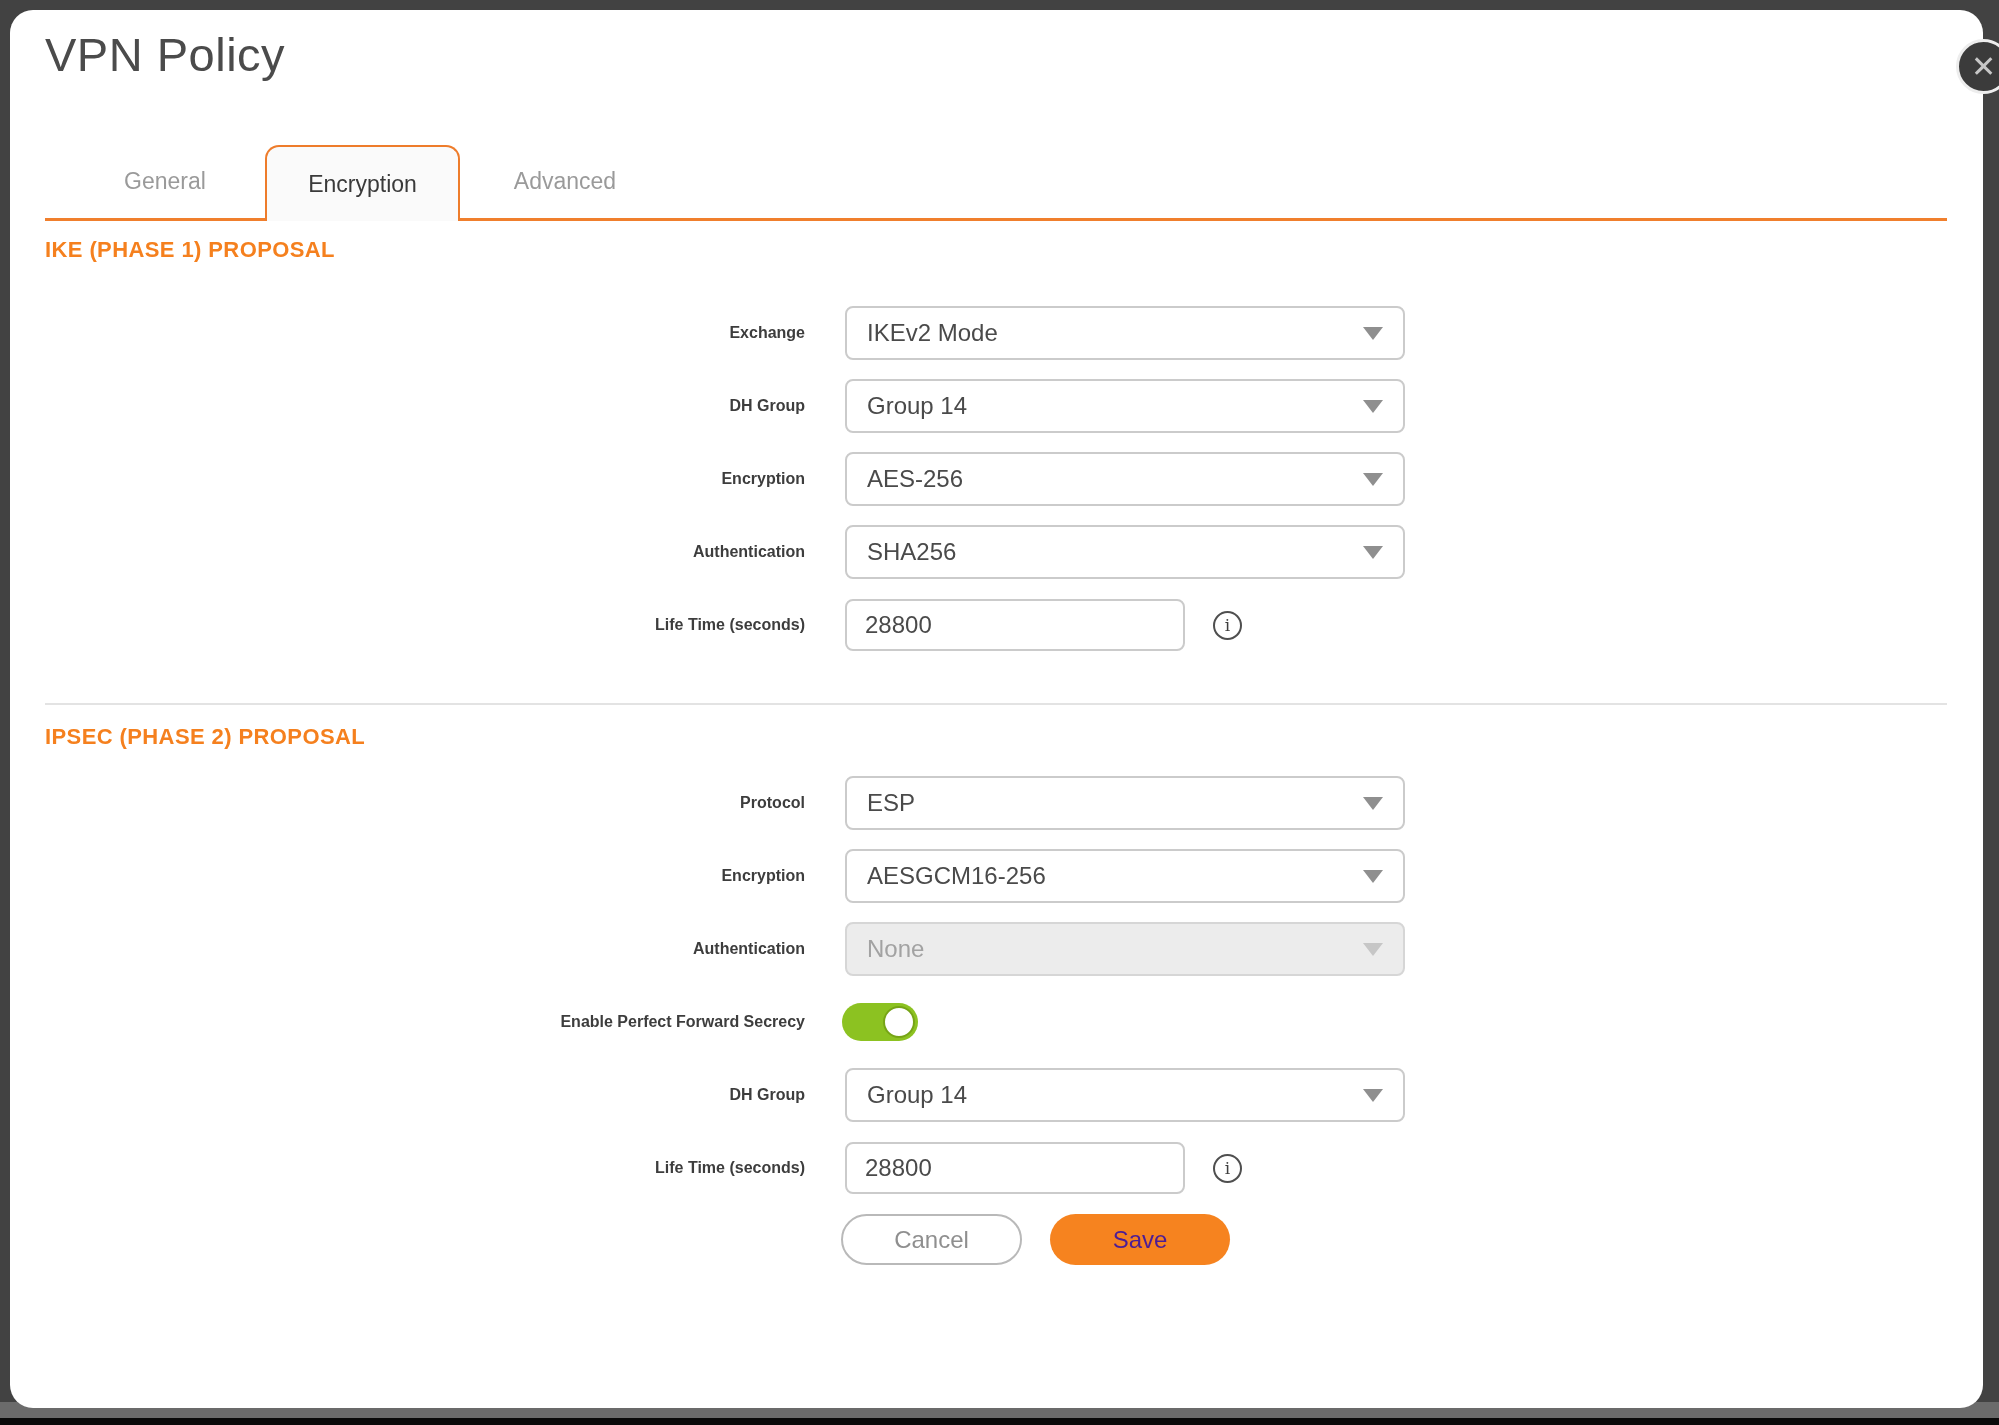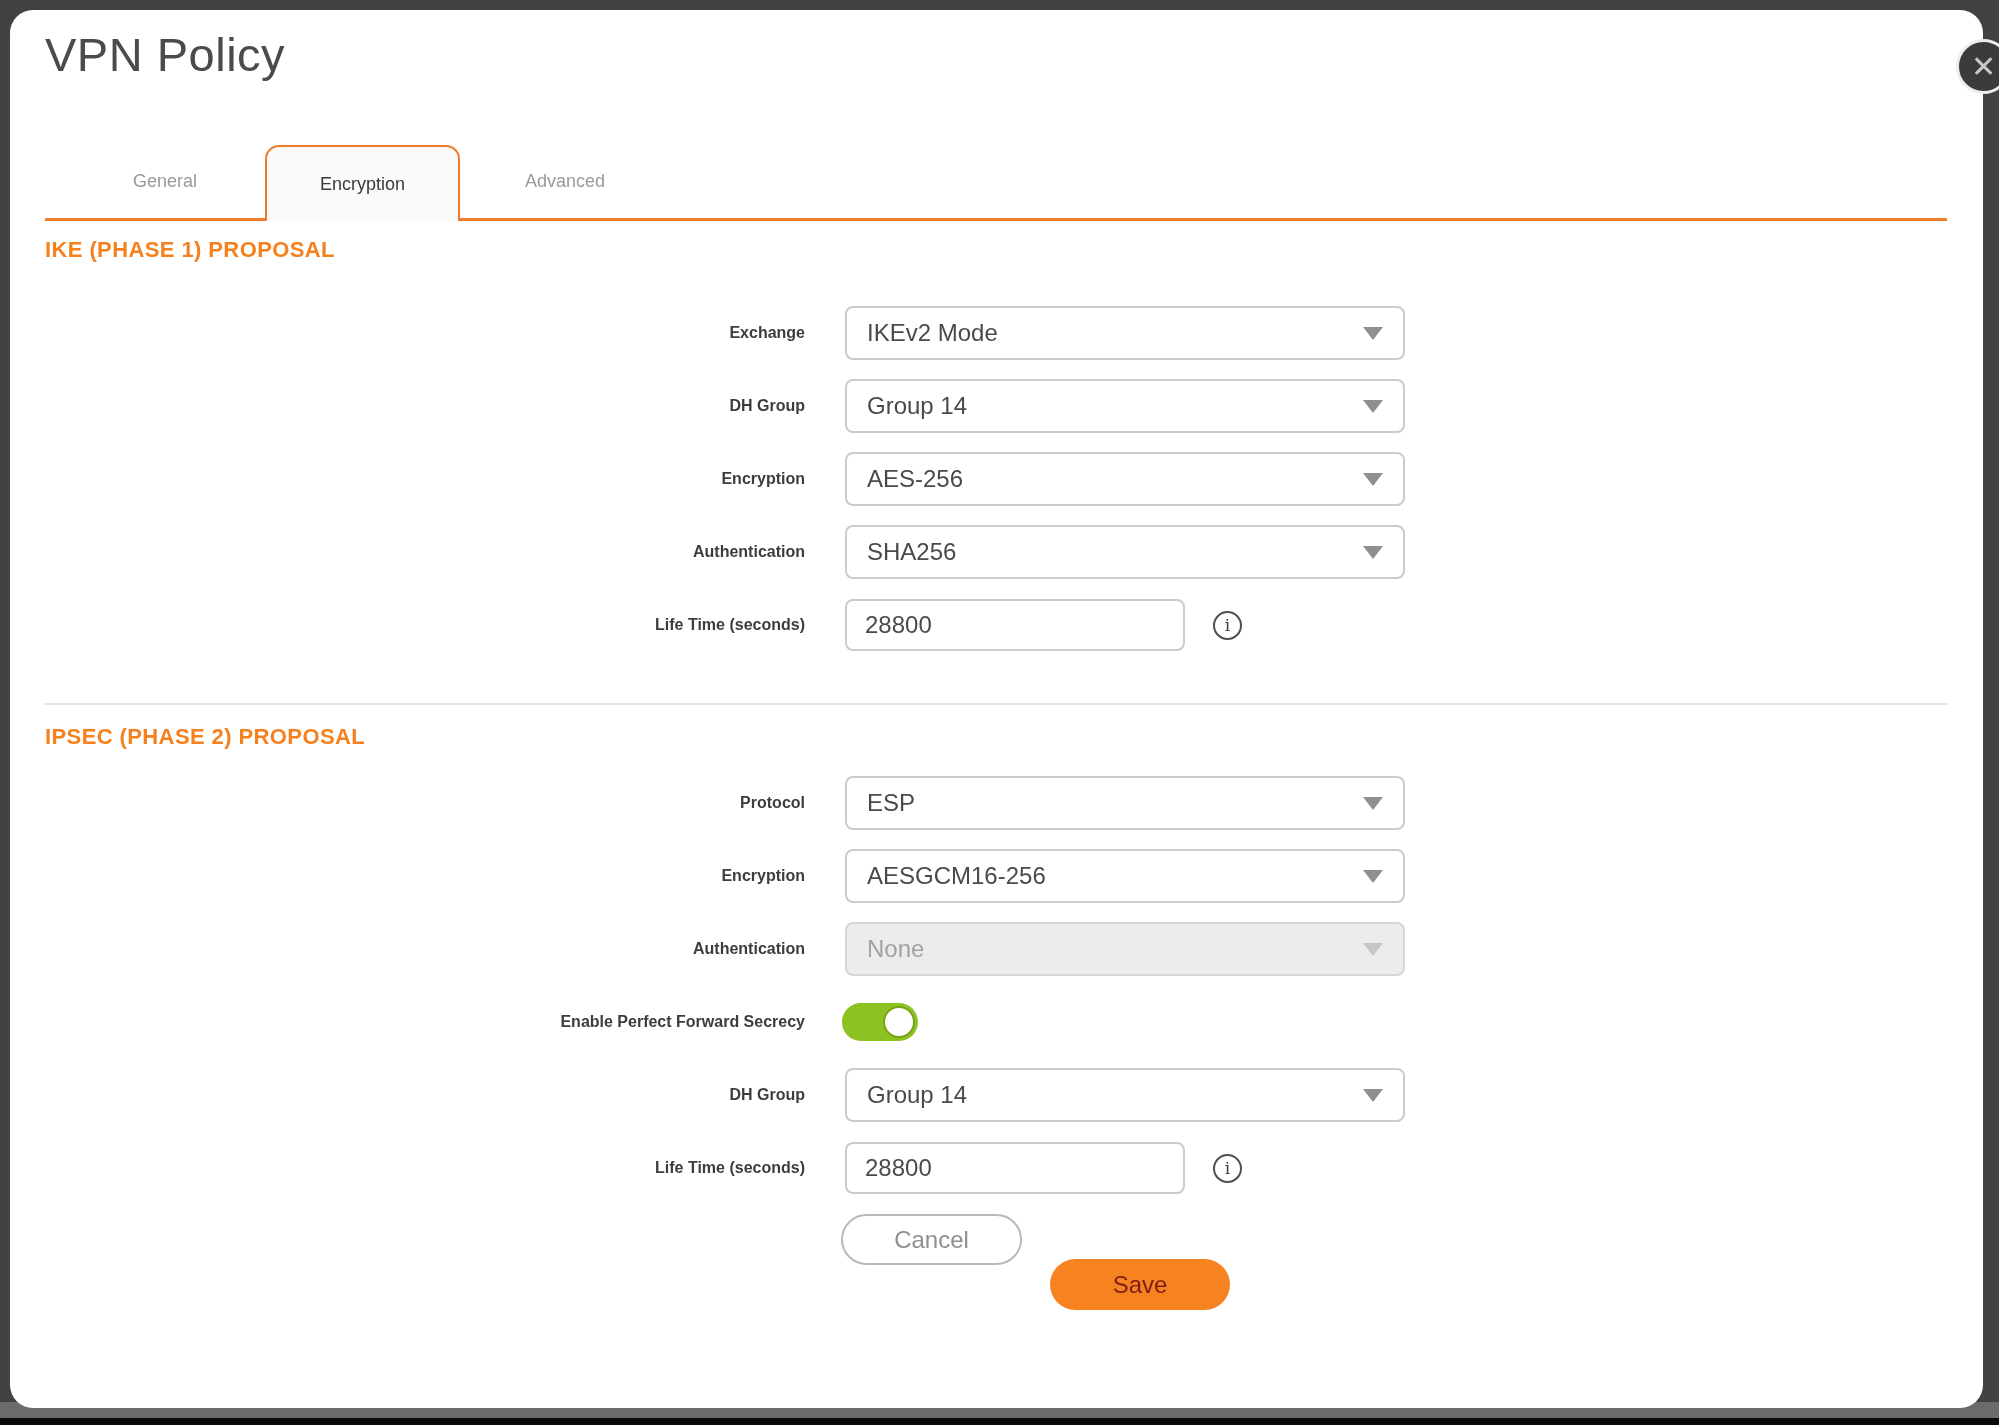--- a/index.html
+++ b/index.html
@@ -12,21 +12,21 @@
 
   .dialog { position:absolute; left:10px; top:10px; width:1973px; height:1398px;
             background:#ffffff; border-radius:23px; overflow:hidden; z-index:1; }
 
   .page-title { margin:16px 0 0 35px; font-size:47px; line-height:58px; font-weight:400;
                 color:#4b4b4b; letter-spacing:0.5px; }
 
   
   .tabs { position:relative; display:flex; padding-left:55px; height:73px; margin-top:61px; }
   .tab  { width:200px; display:flex; align-items:center; justify-content:center;
-          font-size:18px; color:#9a9a9a; cursor:pointer;text-align:right; }
+          font-size:23px; color:#9a9a9a; cursor:pointer;text-align:right; }
   .tab.adv { width:210px; }
   .tab.active { width:195px; height:76px; align-self:flex-start; background:#fafafa;
                 border:2px solid #ee7c2b; border-bottom:none; border-radius:14px 14px 0 0;
                 color:#3a3a3a; position:relative; z-index:2; }
   .tab-underline { position:absolute; left:35px; right:36px; bottom:-3px; height:3px;
                    background:#f07f2d; z-index:1; }
 
   .section-heading { margin:18px 0 0 35px; font-size:22px; line-height:28px; font-weight:bold;
                      color:#f5801e; letter-spacing:0.4px; }
 
@@ -56,21 +56,21 @@
             background:#8cc221; position:relative; cursor:pointer; }
   .toggle .knob { position:absolute; right:3px; top:3px; width:32px; height:32px;
                   border-radius:50%; background:#fff; border:2px solid #76a416; }
 
   .divider { height:2px; background:#e3e3e3; margin:51px 36px 0 35px; }
 
   .footer { display:flex; margin:18px 0 0 831px; gap:28px; }
   .btn { height:51px; border-radius:26px; font-size:24px; display:flex; align-items:center;
          justify-content:center; cursor:pointer; font-family:inherit; }
   .btn-cancel { width:181px; background:#fff; border:2px solid #b9b9b9; color:#8f8f8f; }
-  .btn-save   { width:180px; background:#f6831f; border:none; color:#7f1d1d;margin-top:45px; }
+  .btn-save   { width:180px; background:#f6831f; border:none; color:#4c1d95; }
 
   .close-btn { position:absolute; left:1956px; top:39px; width:55px; height:55px;
                border-radius:50%; background:#3b3b3b; border:3px solid #ededed;
                display:flex; align-items:center; justify-content:center; z-index:3;
                color:#c7c7c7; font-size:30px; cursor:pointer; }
 </style>
 </head>
 <body>
 
 <div class="screen">

